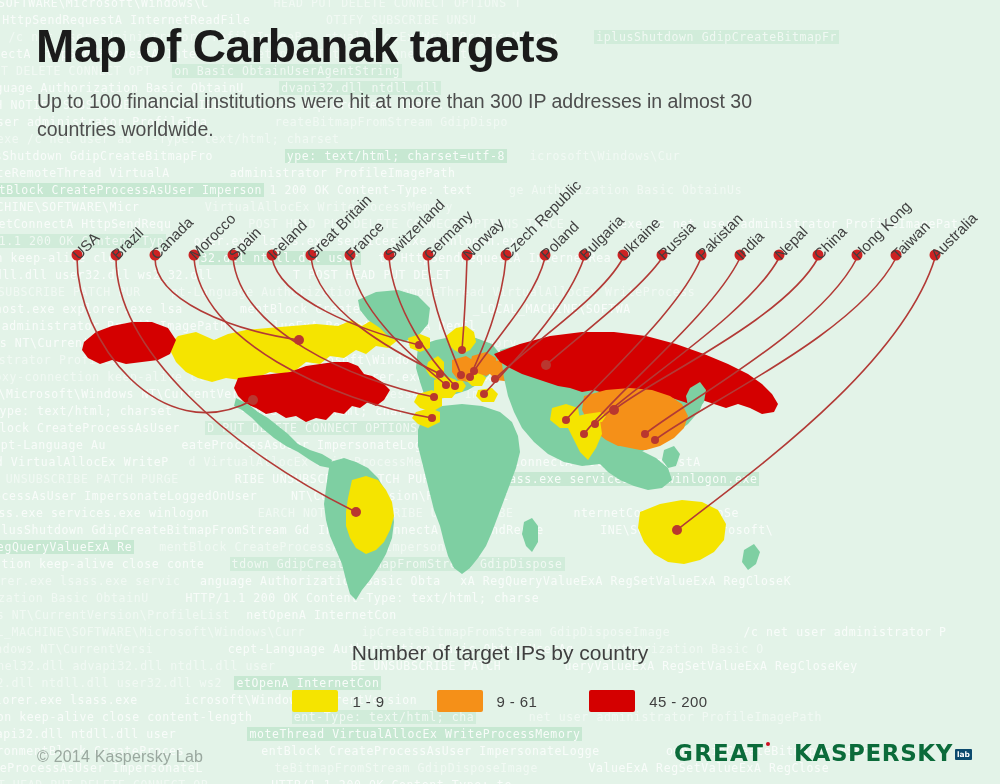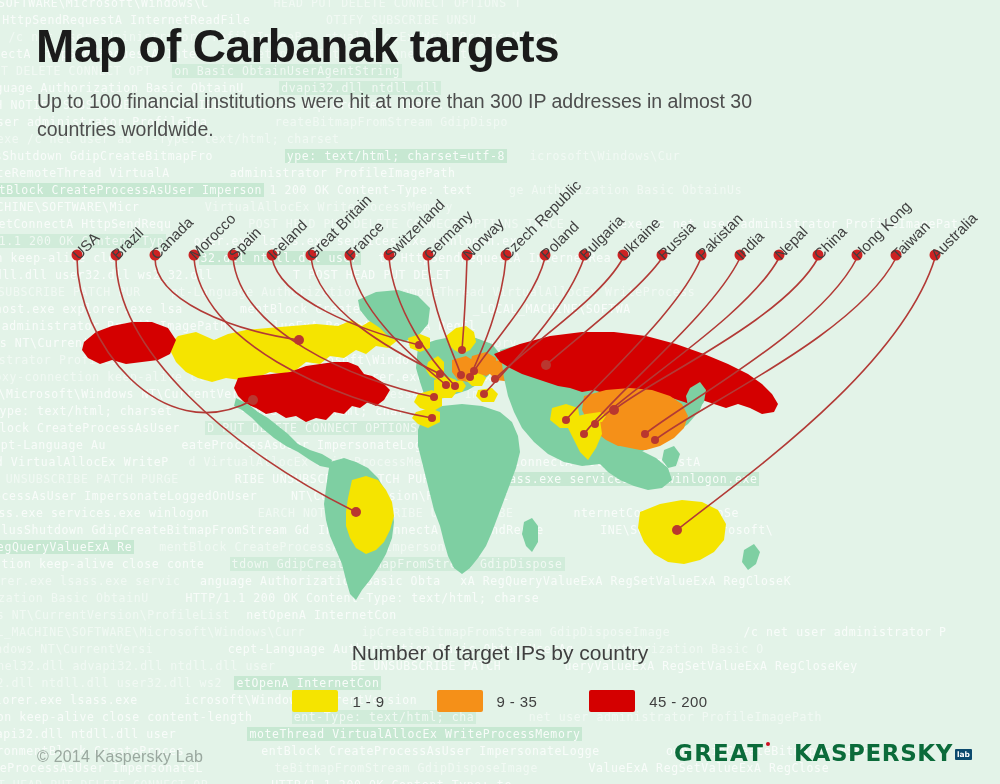--- a/index.html
+++ b/index.html
@@ -90,20 +90,21 @@
 
 <div id="root">
 
   <div class="codebg" id="codebg">
       <div class="line" style="left: -24.459px; top: -4px;">NE\SOFTWARE\Microsoft\Windows\C</div>
       <div class="line dim" style="left: 273.43px; top: -4px;"> HEAD PUT DELETE CONNECT OPTIONS T</div>
       <div class="line" style="left: -12.81px; top: 13px;">A HttpSendRequestA InternetReadFile</div>
       <div class="line dim" style="left: 326.092px; top: 13px;">OTIFY SUBSCRIBE UNSU</div>
       <div class="line dim" style="left: -29.0629px; top: 30px;">.exe /c net user administrator ProfileImageP</div>
       <div class="line dim" style="left: 324.153px; top: 30px;">rtualAllocEx WriteProcessMemory</div>
+      <div class="line dim" style="left: 594.328px; top: 30px;"><span class="hl">iplusShutdown GdipCreateBitmapFr</span></div>
       <div class="line" style="left: -14.2311px; top: 47px;">nnectA HttpSendRequestA Inte</div>
       <div class="line dim" style="left: 241.957px; top: 47px;">rnetOpenA InternetConnectA Htt</div>
       <div class="line dim" style="left: -14.154px; top: 64px;">PUT DELETE CONNECT OPT</div>
       <div class="line dim" style="left: 172.248px; top: 64px;"><span class="hl">on Basic ObtainUserAgentString</span></div>
       <div class="line" style="left: -34.6333px; top: 81px;">-Language Authorization Basic ObtainU</div>
       <div class="line dim" style="left: 279.233px; top: 81px;"><span class="hl">dvapi32.dll ntdll.dll</span></div>
       <div class="line" style="left: -34.7426px; top: 98px;">EARCH NOTIFY SUBSCRIBE UNSUBSCRIBE </div>
       <div class="line" style="left: 249.695px; top: 98px;">st.exe explorer.exe lsass.</div>
       <div class="line" style="left: -10.6872px; top: 115px;"> user administrator ProfileIma</div>
       <div class="line dim" style="left: 274.771px; top: 115px;">reateBitmapFromStream GdipDispo</div>
@@ -391,21 +392,21 @@
     </div>
 
   <div class="legend-title">Number of target IPs by country</div>
   <div class="legend-row" id="legend">
       <div class="legend-item">
         <span class="swatch" style="background: rgb(245, 228, 0);"></span>
         <span class="legend-label">1 - 9</span>
       </div>
       <div class="legend-item">
         <span class="swatch" style="background: rgb(245, 144, 24);"></span>
-        <span class="legend-label">9 - 35</span>
+        <span class="legend-label">9 - 61</span>
       </div>
       <div class="legend-item">
         <span class="swatch" style="background: rgb(212, 0, 0);"></span>
         <span class="legend-label">45 - 200</span>
       </div>
     </div>
 
   <div class="copyright">© 2014 Kaspersky Lab</div>
   <div class="logos">
     <div class="logo-great">

